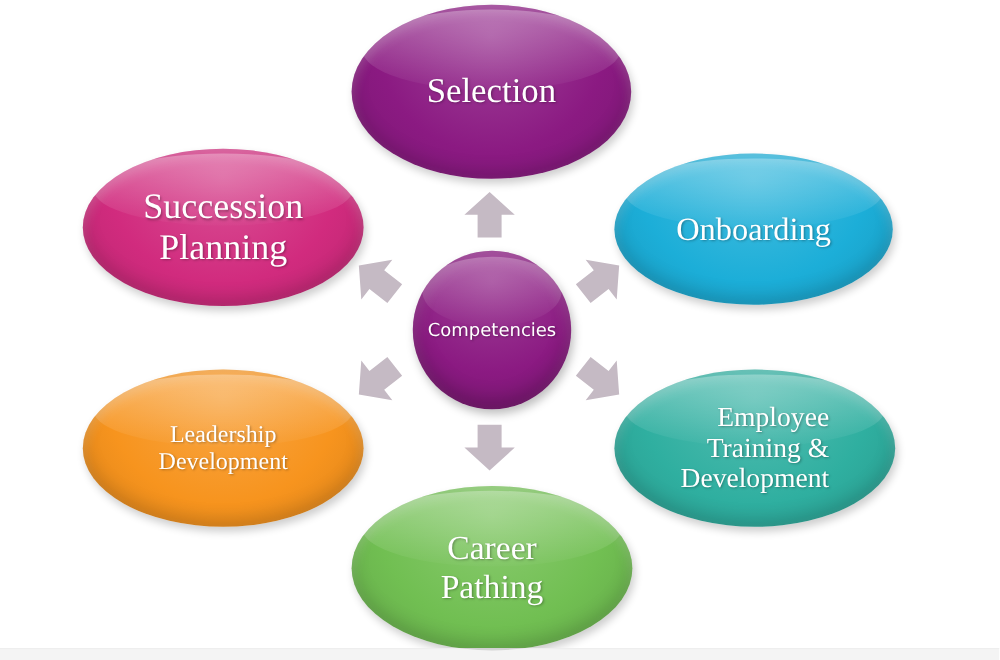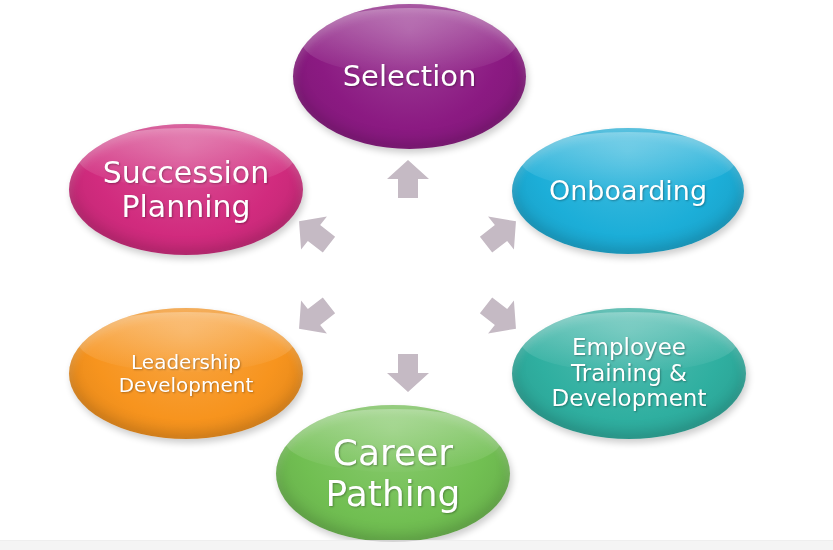--- a/index.html
+++ b/index.html
@@ -33,20 +33,21 @@
     position: absolute;
     display: flex;
     align-items: center;
     justify-content: center;
     text-align: center;
     border-radius: 50%;
     color: #ffffff;
     line-height: 1.12;
     box-sizing: border-box;
     user-select: none;
+    font-family: Liberation Serif, serif;
   }
   .node .label {
     position: relative;
     z-index: 3;
     text-shadow: 1px 1px 2px rgba(0,0,0,0.30);
     padding: 0 10px;
     white-space: pre-line;
   }
   
   .node::before {
@@ -130,26 +131,26 @@
 
 <div id="canvas">
 
   <div id="nodes-layer">
       <div class="node" style="left: 293px; top: 4px; width: 233px; height: 145px; font-size: 29px; background: radial-gradient(at 50% 18%, rgb(160, 67, 153) 0%, rgb(139, 26, 130) 58%, rgb(122, 23, 114) 100%); box-shadow: rgba(0, 0, 0, 0.2) 2px 4px 7px;">
         <span class="label">Selection</span>
       </div>
       <div class="node" style="left: 512px; top: 128px; width: 232px; height: 126px; font-size: 27px; background: radial-gradient(at 50% 18%, rgb(69, 189, 223) 0%, rgb(28, 174, 216) 58%, rgb(25, 153, 190) 100%); box-shadow: rgba(0, 0, 0, 0.2) 2px 4px 7px;">
         <span class="label">Onboarding</span>
       </div>
-      <div class="node" style="left: 512px; top: 308px; width: 234px; height: 131px; font-size: 23px; background: radial-gradient(at 50% 18%, rgb(84, 189, 177) 0%, rgb(47, 175, 160) 58%, rgb(41, 154, 141) 100%); box-shadow: rgba(0, 0, 0, 0.2) 2px 4px 7px;">
+      <div class="node" style="left: 512px; top: 308px; width: 234px; height: 131px; font-size: 23px; background: radial-gradient(at 50% 18%, rgb(84, 189, 177) 0%, rgb(47, 175, 160) 58%, rgb(41, 154, 141) 100%); box-shadow: rgba(0, 0, 0, 0.2) 2px 4px 7px; text-align: right;">
         <span class="label">Employee
 Training &amp;
 Development</span>
       </div>
-      <div class="node" style="left: 276px; top: 405px; width: 234px; height: 137px; font-size: 36px; background: radial-gradient(at 50% 18%, rgb(139, 203, 113) 0%, rgb(113, 191, 82) 58%, rgb(99, 168, 72) 100%); box-shadow: rgba(0, 0, 0, 0.2) 2px 4px 7px;">
+      <div class="node" style="left: 293px; top: 405px; width: 234px; height: 137px; font-size: 28px; background: radial-gradient(at 50% 18%, rgb(139, 203, 113) 0%, rgb(113, 191, 82) 58%, rgb(99, 168, 72) 100%); box-shadow: rgba(0, 0, 0, 0.2) 2px 4px 7px;">
         <span class="label">Career
 Pathing</span>
       </div>
       <div class="node" style="left: 69px; top: 308px; width: 234px; height: 131px; font-size: 20px; background: radial-gradient(at 50% 18%, rgb(248, 167, 71) 0%, rgb(247, 148, 30) 58%, rgb(217, 130, 26) 100%); box-shadow: rgba(0, 0, 0, 0.2) 2px 4px 7px;">
         <span class="label">Leadership
 Development</span>
       </div>
       <div class="node" style="left: 69px; top: 124px; width: 234px; height: 131px; font-size: 30px; background: radial-gradient(at 50% 18%, rgb(217, 81, 149) 0%, rgb(209, 43, 126) 58%, rgb(184, 38, 111) 100%); box-shadow: rgba(0, 0, 0, 0.2) 2px 4px 7px;">
         <span class="label">Succession
 Planning</span>
@@ -182,15 +183,18 @@
           <polygon points="23,2 44,21 33,21 33,40 13,40 13,21 2,21" fill="#c5bac4"></polygon>
         </svg>
       </div>
       <div class="arrow" style="left: 291px; top: 212px; transform: rotate(308deg);">
         <svg viewBox="0 0 46 42" xmlns="http://www.w3.org/2000/svg">
           <polygon points="23,2 44,21 33,21 33,40 13,40 13,21 2,21" fill="#c5bac4"></polygon>
         </svg>
       </div>
     </div>
 
+  <div id="center-node" style="background: radial-gradient(circle at 50% 20%, rgb(158, 63, 150) 0%, rgb(139, 26, 130) 60%, rgb(117, 22, 109) 100%); box-shadow: rgba(0, 0, 0, 0.26) 2px 4px 8px;">
+    <span class="label">Competencies</span>
+  </div>
 
   <div id="bottom-band"></div>
 </div>
 
 </body></html>

